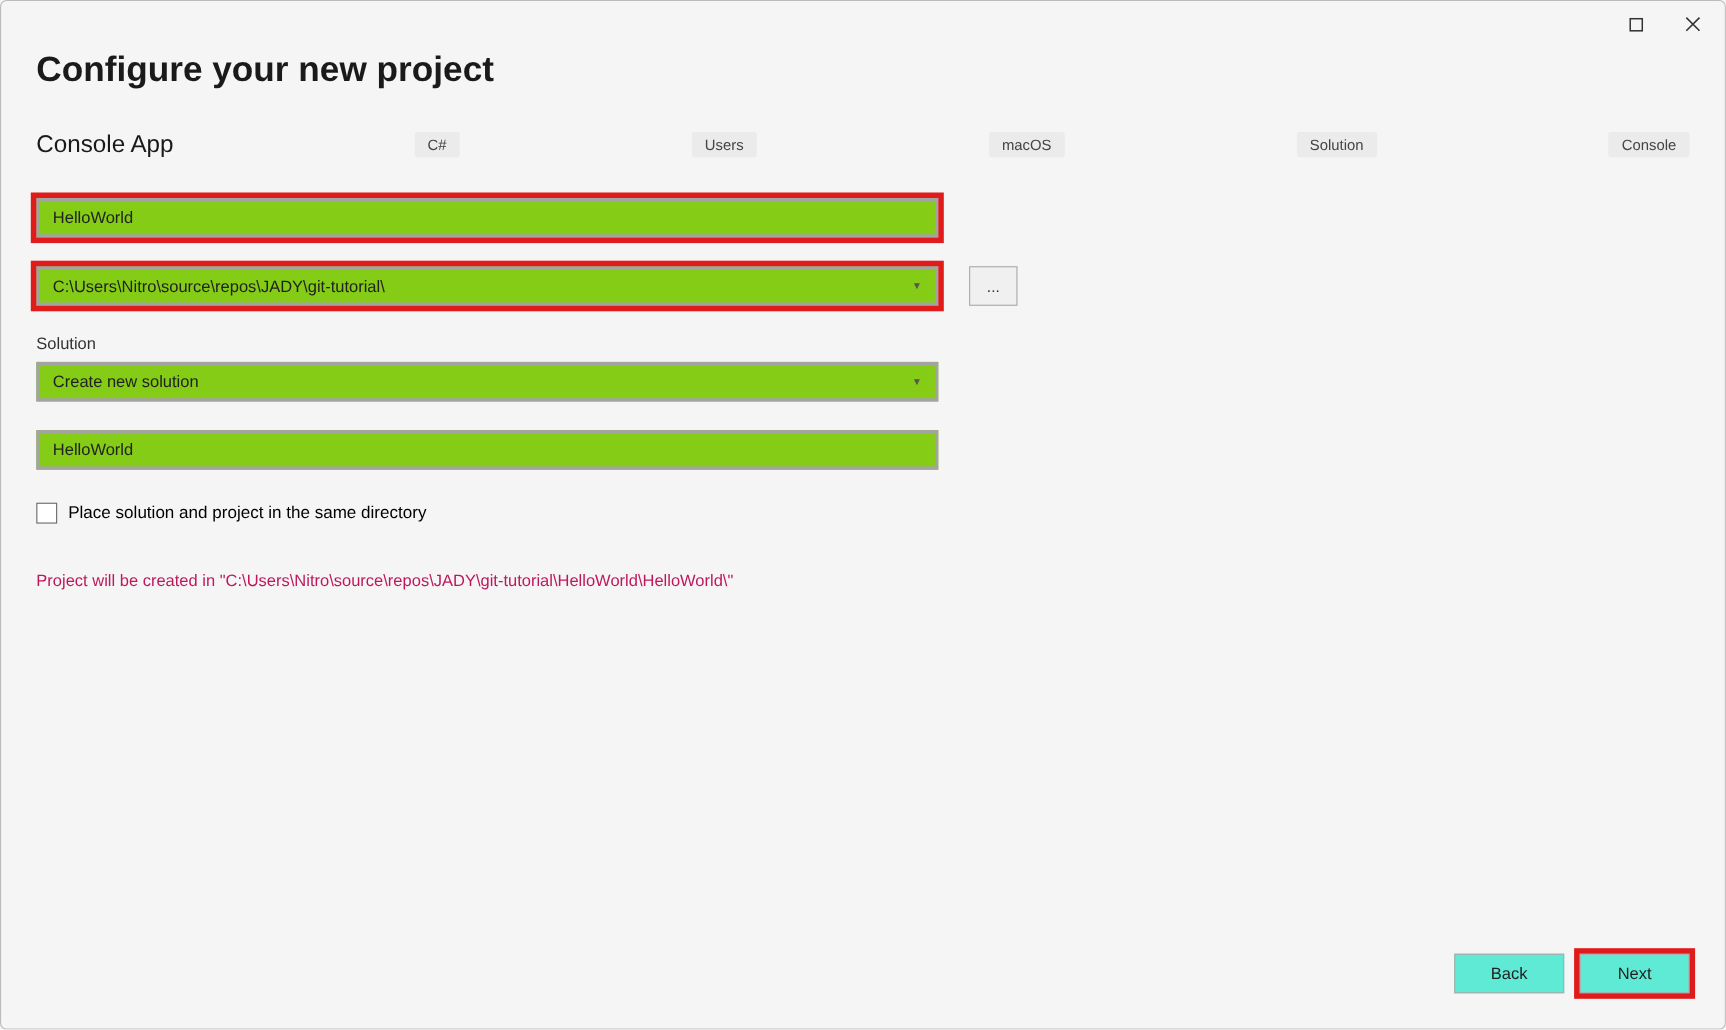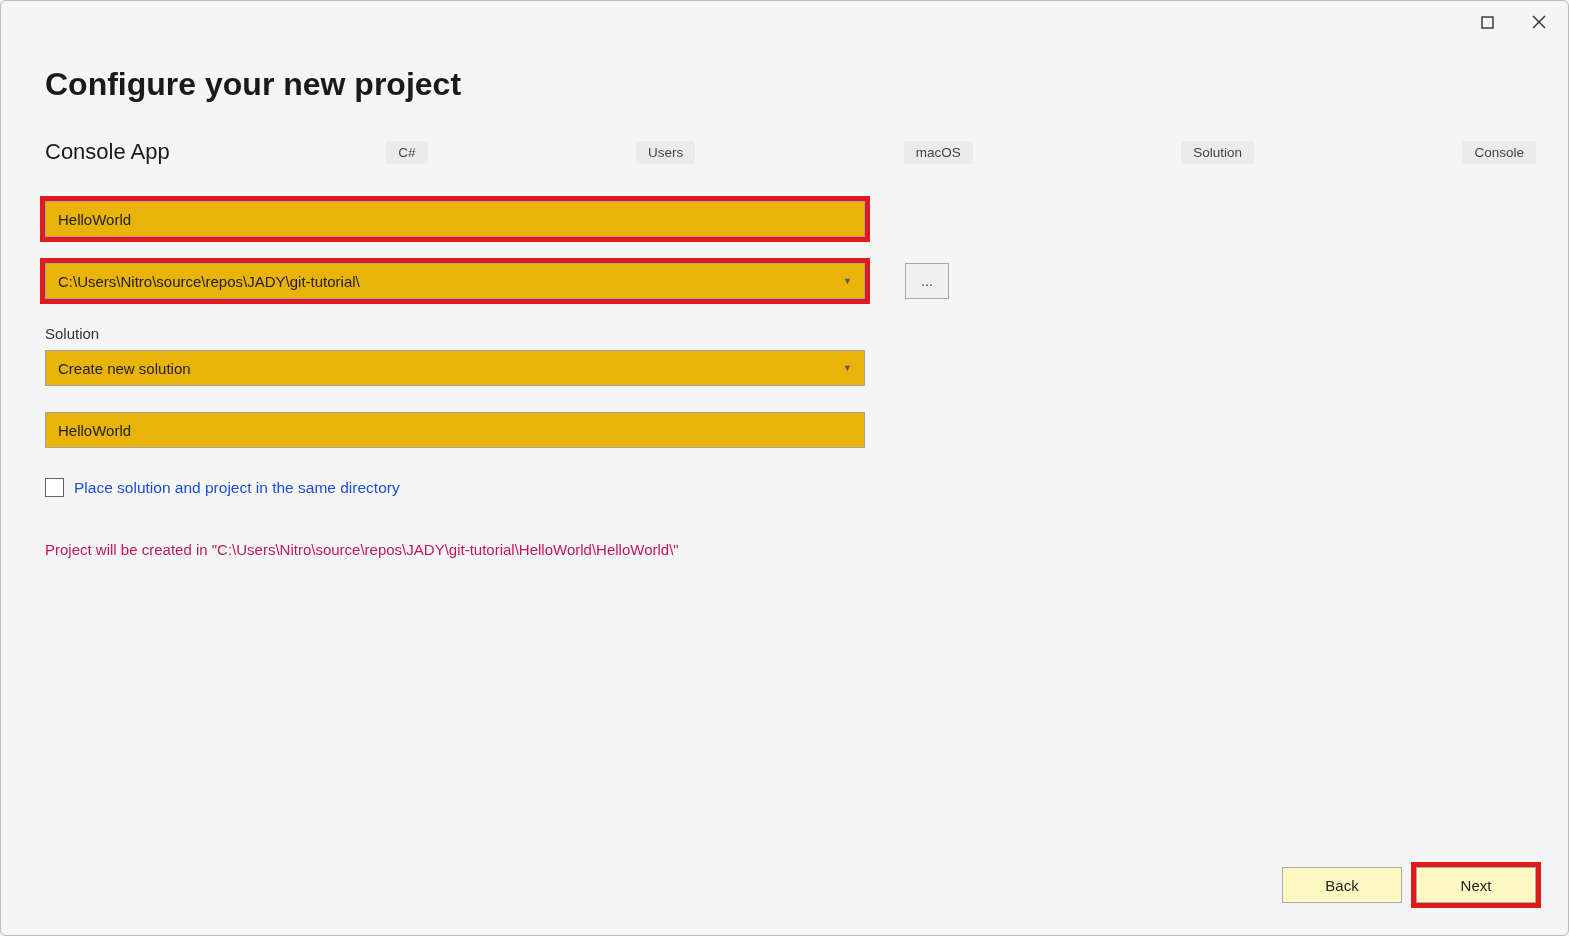--- a/index.html
+++ b/index.html
@@ -28,22 +28,21 @@
     .title-btn {
       width: 46px;
       height: 30px;
       display: flex;
       align-items: center;
       justify-content: center;
       cursor: pointer;
     }
     .title-btn svg { stroke: #333; }
     .content {
-      padding: 65px 32px 0 32px;
-      margin-left: 12px;
+      padding: 44px 32px 0 32px;
     }
     .page-title {
       font-size: 32px;
       font-weight: 600;
       color: #1a1a1a;
       margin-bottom: 36px;
     }
     .template-row {
       display: flex;
       align-items: center;
@@ -69,22 +68,22 @@
       color: #333;
       margin-bottom: 8px;
       display: flex;
       align-items: center;
       gap: 8px;
     }
     .field-group { margin-bottom: 26px; }
     .text-input, .select-input {
       width: 820px;
       height: 36px;
-      border: 1px solid #a3a3a3;
-      background: #eab308;
+      border: 3px solid #a3a3a3;
+      background: #84cc16;
       padding: 0 12px;
       font-size: 15px;
       color: #222;
       font-family: inherit;
     }
     .select-input {
       display: flex;
       align-items: center;
       justify-content: space-between;
       cursor: pointer;
@@ -93,21 +92,21 @@
       font-size: 9px;
       color: #555;
     }
     .highlight-red {
       outline: 5px solid #e01b1b;
       outline-offset: 0;
     }
     .location-row {
       display: flex;
       align-items: center;
-      gap: 40px;
+      gap: 28px;
     }
     .browse-btn {
       width: 44px;
       height: 36px;
       border: 1px solid #a8a8a8;
       background: #f0f0f0;
       display: flex;
       align-items: center;
       justify-content: center;
       cursor: pointer;
@@ -133,37 +132,37 @@
       gap: 10px;
       margin-top: 30px;
       margin-bottom: 44px;
     }
     .checkbox {
       width: 19px; height: 19px;
       border: 1px solid #666;
       background: #fff;
       cursor: pointer;
     }
-    .checkbox-label { font-size: 15.5px; color: #1d4ed8; }
+    .checkbox-label { font-size: 15.5px; color: #000000; }
     .path-note {
       font-size: 15px;
       color: #be185d;
     }
     .footer {
       position: absolute;
       bottom: 32px;
       right: 32px;
       display: flex;
       gap: 14px;
     }
     .btn {
-      width: 120px;
+      width: 100px;
       height: 36px;
       border: 1px solid #aaa;
-      background: #fef9c3;
+      background: #5eead4;
       font-size: 15px;
       color: #222;
       display: flex;
       align-items: center;
       justify-content: center;
       cursor: pointer;
     }
     .btn.highlight-red {
       outline: 5px solid #e01b1b;
     }

